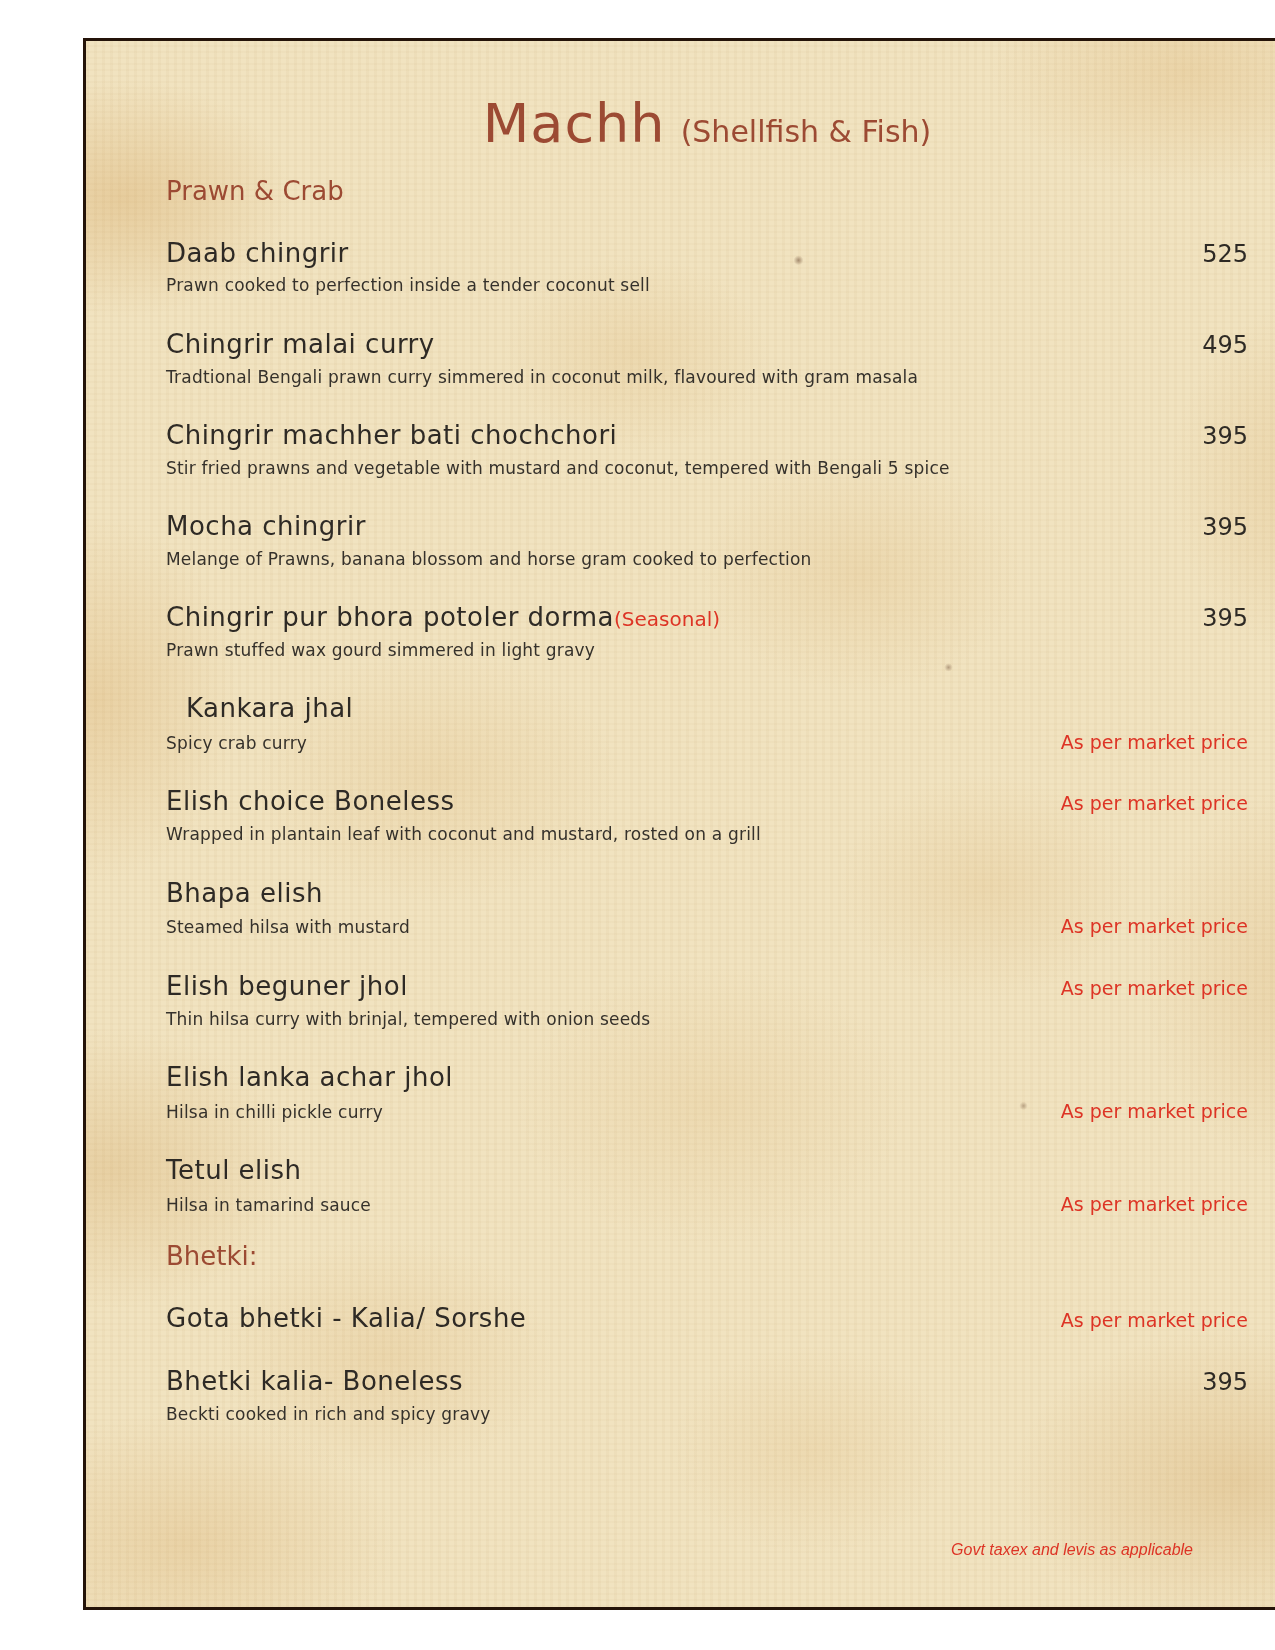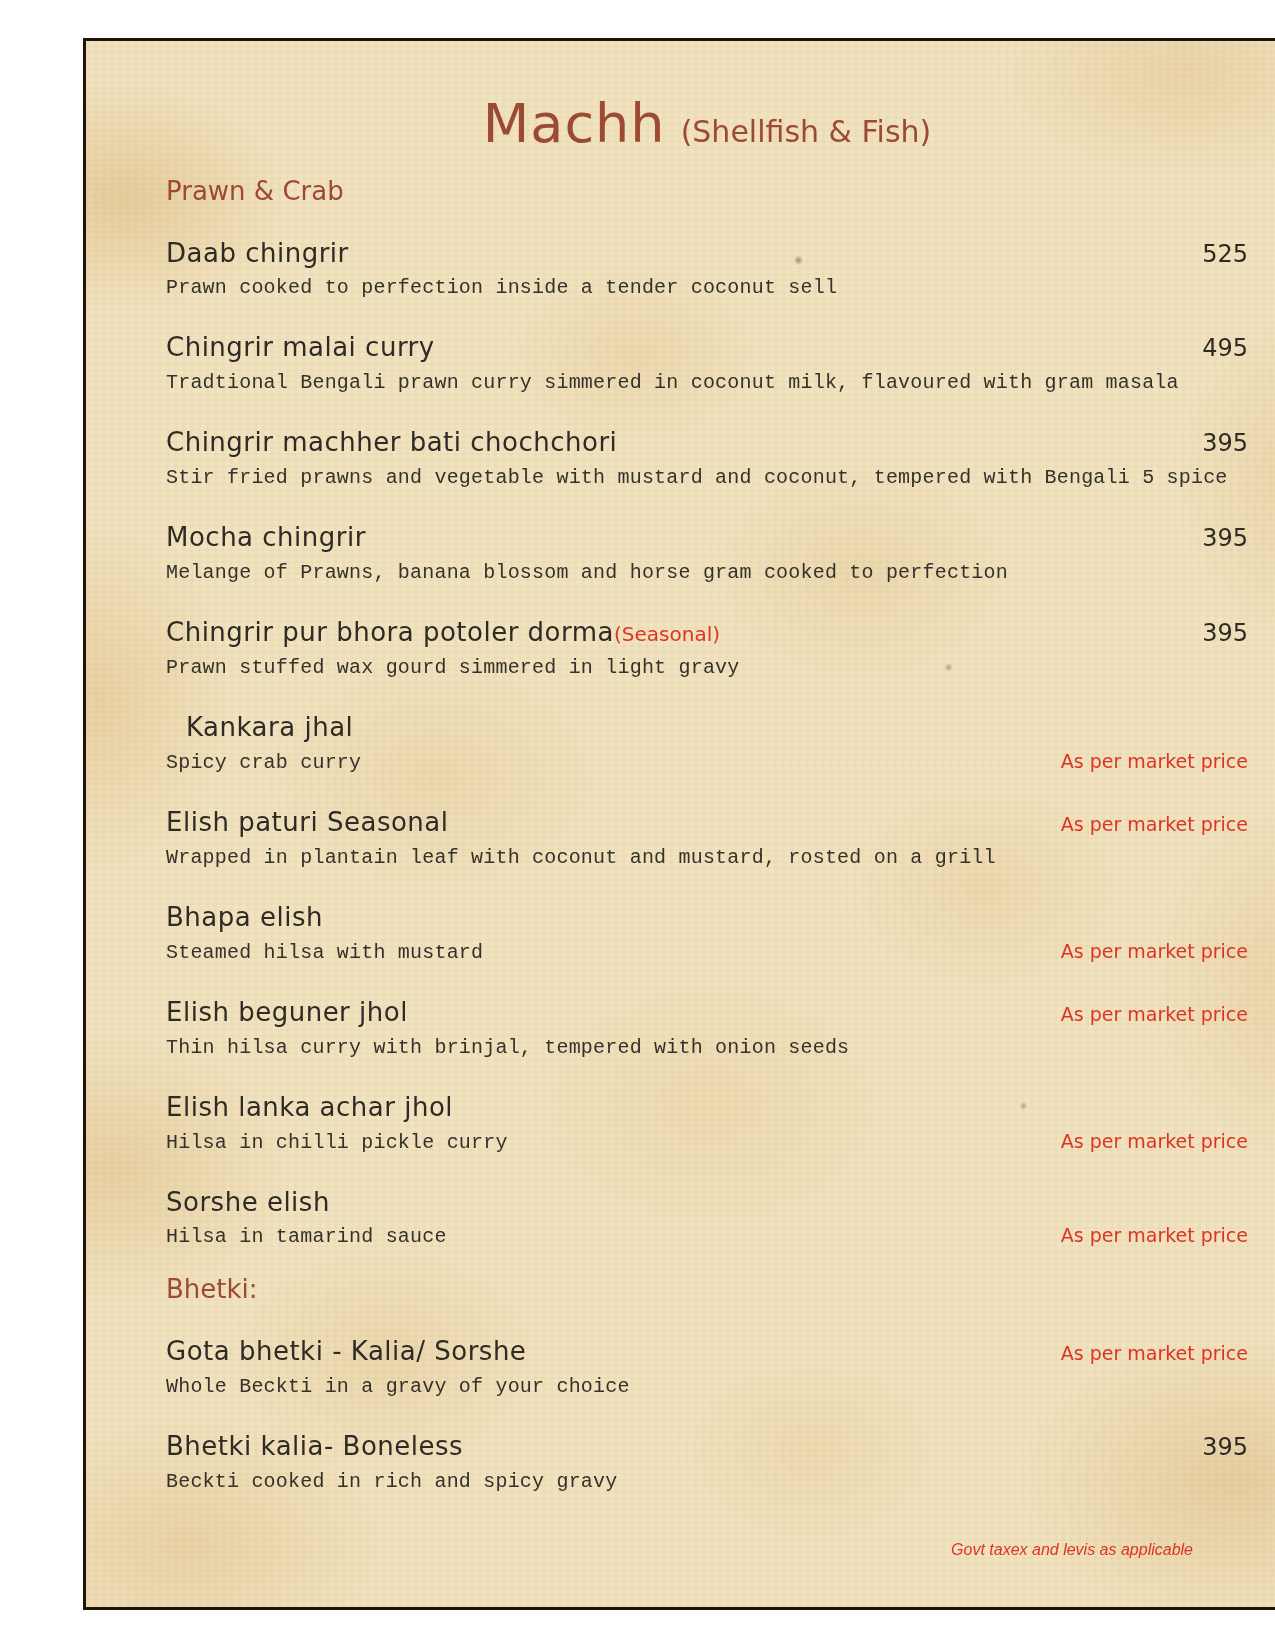--- a/index.html
+++ b/index.html
@@ -52,21 +52,21 @@
   .menu-item{ margin-top:33px; }
   .name-row{ display:flex; align-items:baseline; }
   .item-name{
     font-size:26px; color:#2e2a25; line-height:1.15; letter-spacing:.5px;
   }
   .seasonal-tag{
     font-size:20px; color:#dd3425; 
   }
   .desc-row{ display:flex; align-items:baseline; margin-top:7px; }
   .item-desc{
-    font-size:20px; color:#35312b; line-height:1.25; letter-spacing:.2px;font-family:Liberation Mono, monospace;
+    font-size:17px; color:#35312b; line-height:1.25; letter-spacing:.2px;
   }
   .spacer{ flex:1; }
   .item-price{
     font-size:24px; color:#2e2a25; white-space:nowrap;
   }
   .market-price{
     font-size:19px; color:#dd3425; white-space:nowrap;
   }
   .footer-note{
     position:absolute; left:80px; right:143px; bottom:48px;
@@ -151,21 +151,21 @@
           <div class="desc-row">
             <div class="item-desc">Spicy crab curry</div>
             <span class="spacer"></span>
             <div class="market-price">As per market price</div>
           </div>
         </div>
       </div>
       <div class="menu-section">
         <div class="menu-item">
           <div class="name-row">
-            <div class="item-name" style="display: inline;">Elish paturi Seasonal</div>
+            <div class="item-name" style="display: inline;">Elish choice Boneless</div>
             <span class="spacer"></span>
             <div class="market-price">As per market price</div>
           </div>
           <div class="desc-row">
             <div class="item-desc">Wrapped in plantain leaf with coconut and mustard, rosted on a grill</div>
             <span class="spacer"></span>
           </div>
         </div>
         <div class="menu-item">
           <div class="name-row">
@@ -195,42 +195,38 @@
             <span class="spacer"></span>
           </div>
           <div class="desc-row">
             <div class="item-desc">Hilsa in chilli pickle curry</div>
             <span class="spacer"></span>
             <div class="market-price">As per market price</div>
           </div>
         </div>
         <div class="menu-item">
           <div class="name-row">
-            <div class="item-name" style="display: inline;">Sorshe elish</div>
+            <div class="item-name" style="display: inline;">Tetul elish</div>
             <span class="spacer"></span>
           </div>
           <div class="desc-row">
             <div class="item-desc">Hilsa in tamarind sauce</div>
             <span class="spacer"></span>
             <div class="market-price">As per market price</div>
           </div>
         </div>
       </div>
       <div class="menu-section">
         <div class="section-heading">Bhetki:</div>
         <div class="menu-item">
           <div class="name-row">
             <div class="item-name" style="display: inline;">Gota bhetki - Kalia/ Sorshe</div>
             <span class="spacer"></span>
             <div class="market-price">As per market price</div>
           </div>
-          <div class="desc-row">
-            <div class="item-desc">Whole Beckti in a gravy of your choice</div>
-            <span class="spacer"></span>
-          </div>
         </div>
         <div class="menu-item">
           <div class="name-row">
             <div class="item-name" style="display: inline;">Bhetki kalia- Boneless</div>
             <span class="spacer"></span>
             <div class="item-price">395</div>
           </div>
           <div class="desc-row">
             <div class="item-desc">Beckti cooked in rich and spicy gravy</div>
             <span class="spacer"></span>

